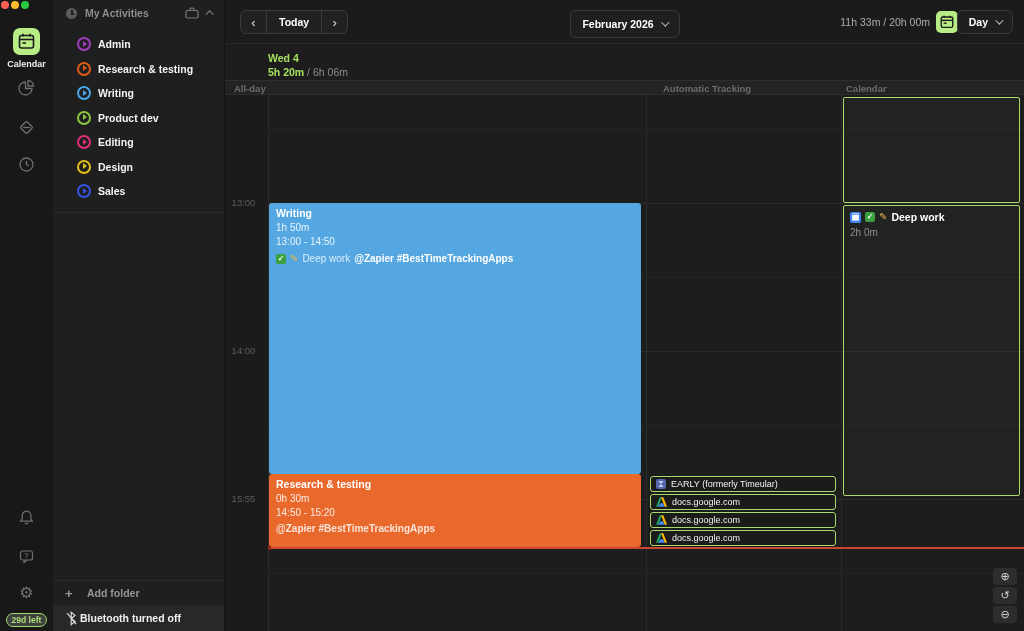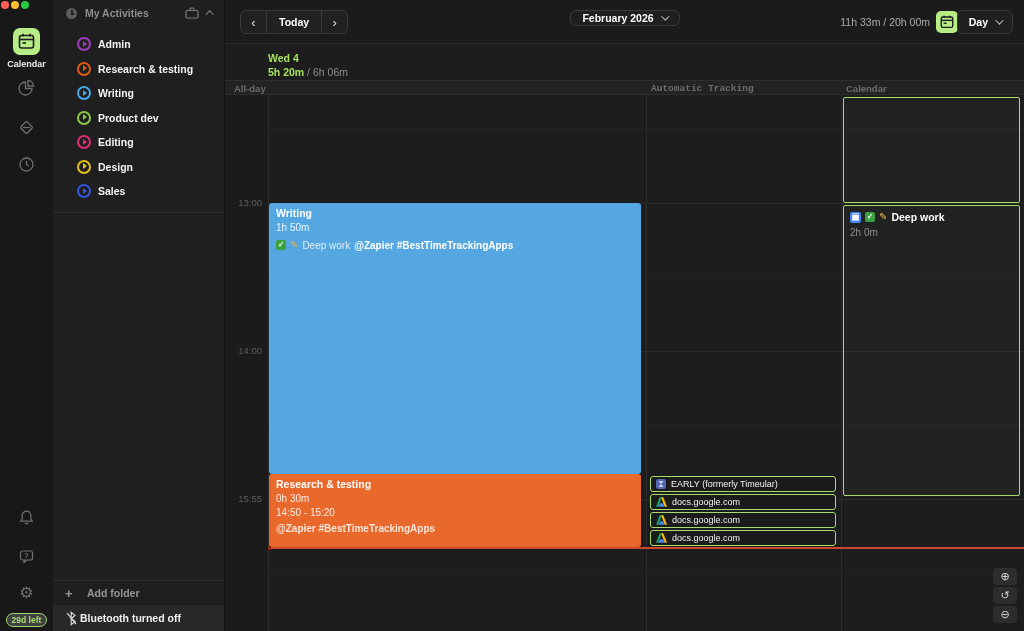--- a/index.html
+++ b/index.html
@@ -42,43 +42,43 @@
   .add-label { margin-left:8px; font-size:10.5px; font-weight:bold; }
   .bt-row { height:26px; background:#282828; display:flex; align-items:center; padding-left:12px; cursor:pointer; }
   .bt-label { margin-left:2px; font-size:10.5px; font-weight:bold; color:#f0f0f0; }
 
   
   #main { position:absolute; left:225px; top:0; width:799px; height:631px; background:#1d1d1d; }
   .toolbar { position:absolute; top:0; left:0; right:0; height:44px; background:#1b1b1b; border-bottom:1px solid #292929; }
   .nav-group { position:absolute; left:15px; top:10px; height:24px; display:flex; align-items:stretch; background:#212121; border:1px solid #3a3a3a; border-radius:6px; overflow:hidden; }
   .nav-btn { width:25px; display:flex; align-items:center; justify-content:center; color:#e0e0e0; font-size:13px; cursor:pointer; }
   .today-btn { padding:0 12px; display:flex; align-items:center; font-weight:bold; font-size:10.5px; color:#fff; border-left:1px solid #3a3a3a; border-right:1px solid #3a3a3a; cursor:pointer; }
-  .month-btn { position:absolute; left:50%; transform:translateX(-50%); top:10px; height:16px; padding:0 12px; display:flex; align-items:center; gap:7px; background:#1f1f1f; border:1px solid #3a3a3a; border-radius:6px; font-weight:bold; font-size:10.5px; color:#fff; cursor:pointer; }
+  .month-btn { position:absolute; left:50%; transform:translateX(-50%); top:10px; height:28px; padding:0 12px; display:flex; align-items:center; gap:7px; background:#1f1f1f; border:1px solid #3a3a3a; border-radius:6px; font-weight:bold; font-size:10.5px; color:#fff; cursor:pointer; }
   .chev-down { width:6px; height:6px; border-right:1.5px solid #bfbfbf; border-bottom:1.5px solid #bfbfbf; transform:rotate(45deg) translateY(-2px); }
   .toolbar-stats { position:absolute; right:94px; top:16px; color:#ababab; font-size:10.5px; }
   .cal-toggle { position:absolute; right:66px; top:11px; width:22px; height:22px; background:var(--accent,#b8ec85); border-radius:5px; display:flex; align-items:center; justify-content:center; cursor:pointer; }
   .view-btn { position:absolute; right:11px; top:10px; height:24px; padding:0 11px; display:flex; align-items:center; gap:7px; background:#1f1f1f; border:1px solid #3a3a3a; border-radius:6px; font-weight:bold; font-size:10.5px; color:#fff; cursor:pointer; }
 
   .day-header { position:absolute; top:44px; left:0; right:0; height:36px; }
   .dh-date { position:absolute; left:43px; top:8px; font-size:10.5px; font-weight:bold; color:#a6e060; }
   .dh-time { position:absolute; left:43px; top:22px; font-size:10.5px; }
   .dh-tracked { color:#a6e060; font-weight:bold; }
   .dh-goal { color:#8c8c8c; }
 
   
   #grid { position:absolute; top:80px; left:0; right:0; bottom:0; overflow:hidden; }
   .gutter-bg { position:absolute; left:0; top:0; width:43px; bottom:0; background:#1b1b1b; }
   .col-strip { position:absolute; left:0; right:0; top:0; height:15px; background:#232323; border-top:1px solid #2e2e2e; border-bottom:1px solid #2e2e2e; z-index:3; }
   .cs-label { position:absolute; top:2px; font-size:9.5px; font-weight:bold; color:#6d6d6d; }
-  .cs-allday { left:9px; } .cs-auto { left:426px;font-family:Liberation Mono, monospace; } .cs-cal { left:621px; }
+  .cs-allday { left:9px; } .cs-auto { left:438px; } .cs-cal { left:621px; }
   .vline { position:absolute; top:0; bottom:0; width:1px; background:#2b2b2b; }
   .vl-1 { left:43px; } .vl-2 { left:421px; } .vl-3 { left:616px; }
   .hline { position:absolute; left:43px; right:0; height:1px; background:#2a2a2a; }
   .hline.half { background:#242424; }
-  .time-label { position:absolute; left:0; width:37px; text-align:right; font-size:9.5px; color:#5d5d5d; }
+  .time-label { position:absolute; left:0; width:37px; text-align:center; font-size:9.5px; color:#5d5d5d; }
 
   .event { position:absolute; border-radius:3px; overflow:hidden; cursor:pointer; }
   .ev-writing { left:44px; top:123px; width:372px; height:271px; background:#54a7e0; padding:4px 7px; }
   .ev-research { left:44px; top:394px; width:372px; height:73px; background:#e9692c; padding:4px 7px; }
   .ev-title { font-size:10.5px; font-weight:bold; color:#fff; margin-bottom:2px; }
   .ev-meta { font-size:10px; color:rgba(255,255,255,0.88); line-height:1.35; }
   .ev-note { margin-top:5px; display:flex; align-items:center; gap:4px; font-size:10px; color:#ddeefc; }
   .ev-note .tags { font-weight:bold; color:#fff; }
   .ev-research .ev-note { color:rgba(255,255,255,0.8); margin-top:4px; }
   .ev-research .ev-note .tags { color:rgba(255,255,255,0.82); }
@@ -282,20 +282,21 @@
     <div class="hline" style="top:419px"></div>
     <div class="hline half" style="top:493px"></div>
 
     <span class="time-label" style="top:117px">13:00</span>
     <span class="time-label" style="top:265px">14:00</span>
     <span class="time-label" style="top:413px">15:55</span>
 
     <div class="event ev-writing">
       <div class="ev-title">Writing</div>
       <div class="ev-meta">1h 50m</div>
+      <div class="ev-meta">13:00 - 14:50</div>
       <div class="ev-note">
         <span class="check-icon">✓</span>
         <span class="pen-icon">✎</span>
         <span>Deep work </span>
         <span class="tags">@Zapier #BestTimeTrackingApps</span>
       </div>
     </div>
 
     <div class="event ev-research">
       <div class="ev-title">Research &amp; testing</div>

